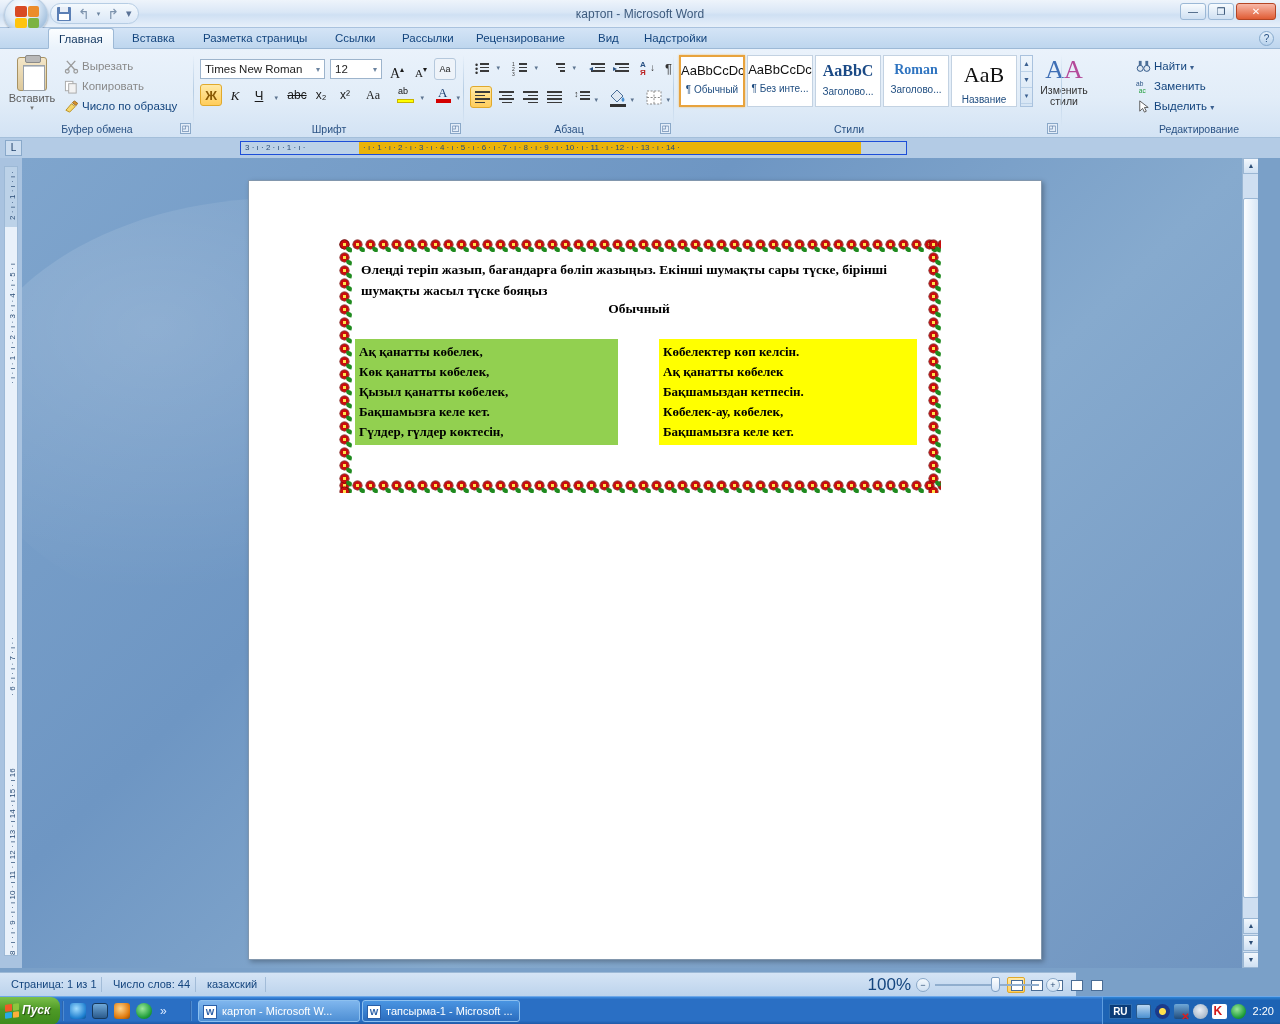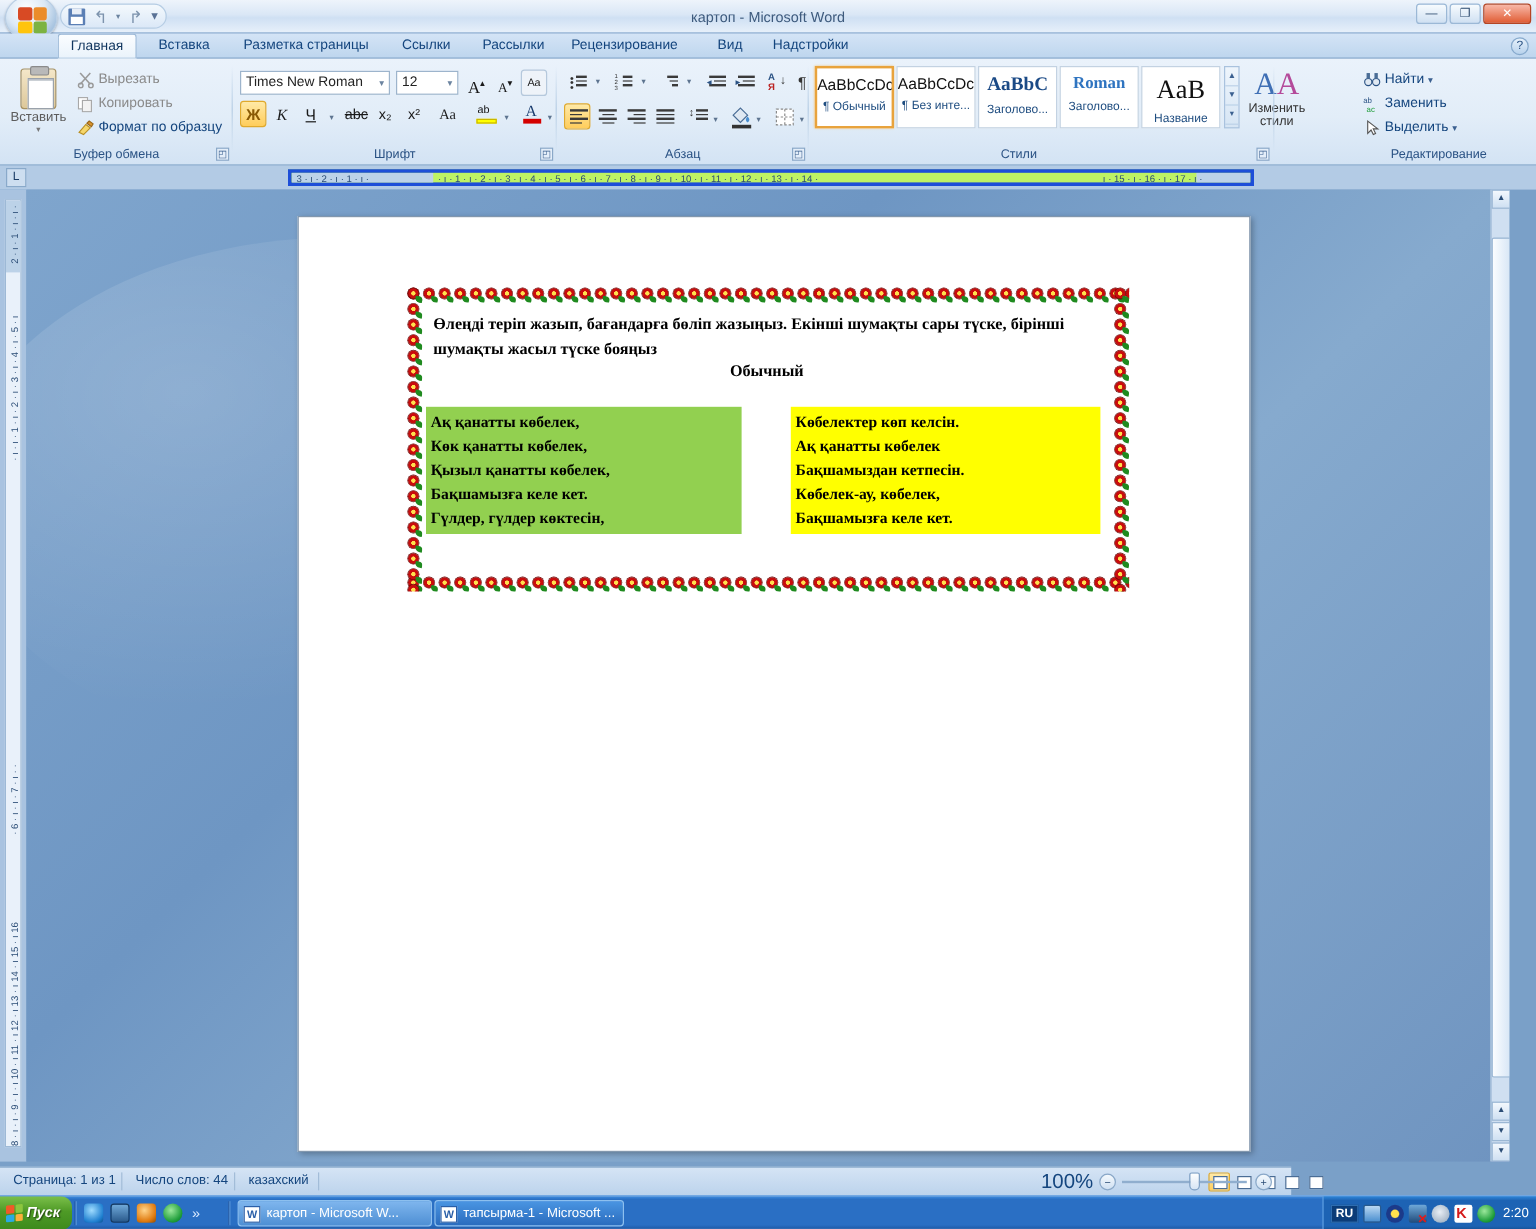--- a/index.html
+++ b/index.html
@@ -201,22 +201,22 @@
   .hruler-band{
     position:absolute; left:0; top:138px; width:1280px; height:20px;
     background:#b3cbe5;
   }
   .tabsel{
     position:absolute; left:5px; top:2px; width:17px;height:16px;
     background:#cddef0; border:1px solid #89a9ca;
     text-align:center;font-size:10px;line-height:14px;color:#1a3c66;cursor:pointer;
   }
   .hruler{
-    position:absolute; left:240px; top:3px; width:805px; height:14px;
-    background:#bef264; border:3px solid #1d4ed8;
+    position:absolute; left:240px; top:3px; width:667px; height:14px;
+    background:#eab308; border:1px solid #1d4ed8;
     font-size:8px; color:#2b4d76; overflow:hidden;
   }
   .hruler .mg{ position:absolute;top:0;height:14px;background:#bcd2e8; }
   .hruler span{ position:absolute; top:1px; }
   .vruler-band{
     position:absolute; left:0; top:158px; width:22px; height:810px;
     background:#a9c3e0;
   }
   .vruler{
     position:absolute; left:4px; top:8px; width:14px; height:790px;
@@ -453,21 +453,21 @@
         <rect x="5" y="5" width="8" height="10" fill="#f2f2f2" stroke="#a8a8a8"></rect>
       </svg>
       <span>Копировать</span>
     </div>
 
     <div class="cb-item cb-fmt">
       <svg class="mini-ico" viewBox="0 0 16 16">
         <path d="M2 12 L8 5 L12 8 L6 14 Z" fill="#f5d66b" stroke="#b98f22"></path>
         <path d="M9 4 L13 7 L14.5 4.5 L11 2 Z" fill="#d9932a" stroke="#9a671a"></path>
       </svg>
-      <span>Формат по образцу</span>
+      <span>Число по образцу</span>
     </div>
 
     <div class="grp-label">Буфер обмена</div>
     <div class="dlg-launch">◰</div>
     <div class="grp-sep" style="right:0;"></div>
   </div>
 
   <div class="grp" style="left:194px; width:270px;">
     <div class="fbox" style="left:6px; top:8px; width:125px;">
       <span>Times New Roman</span>

